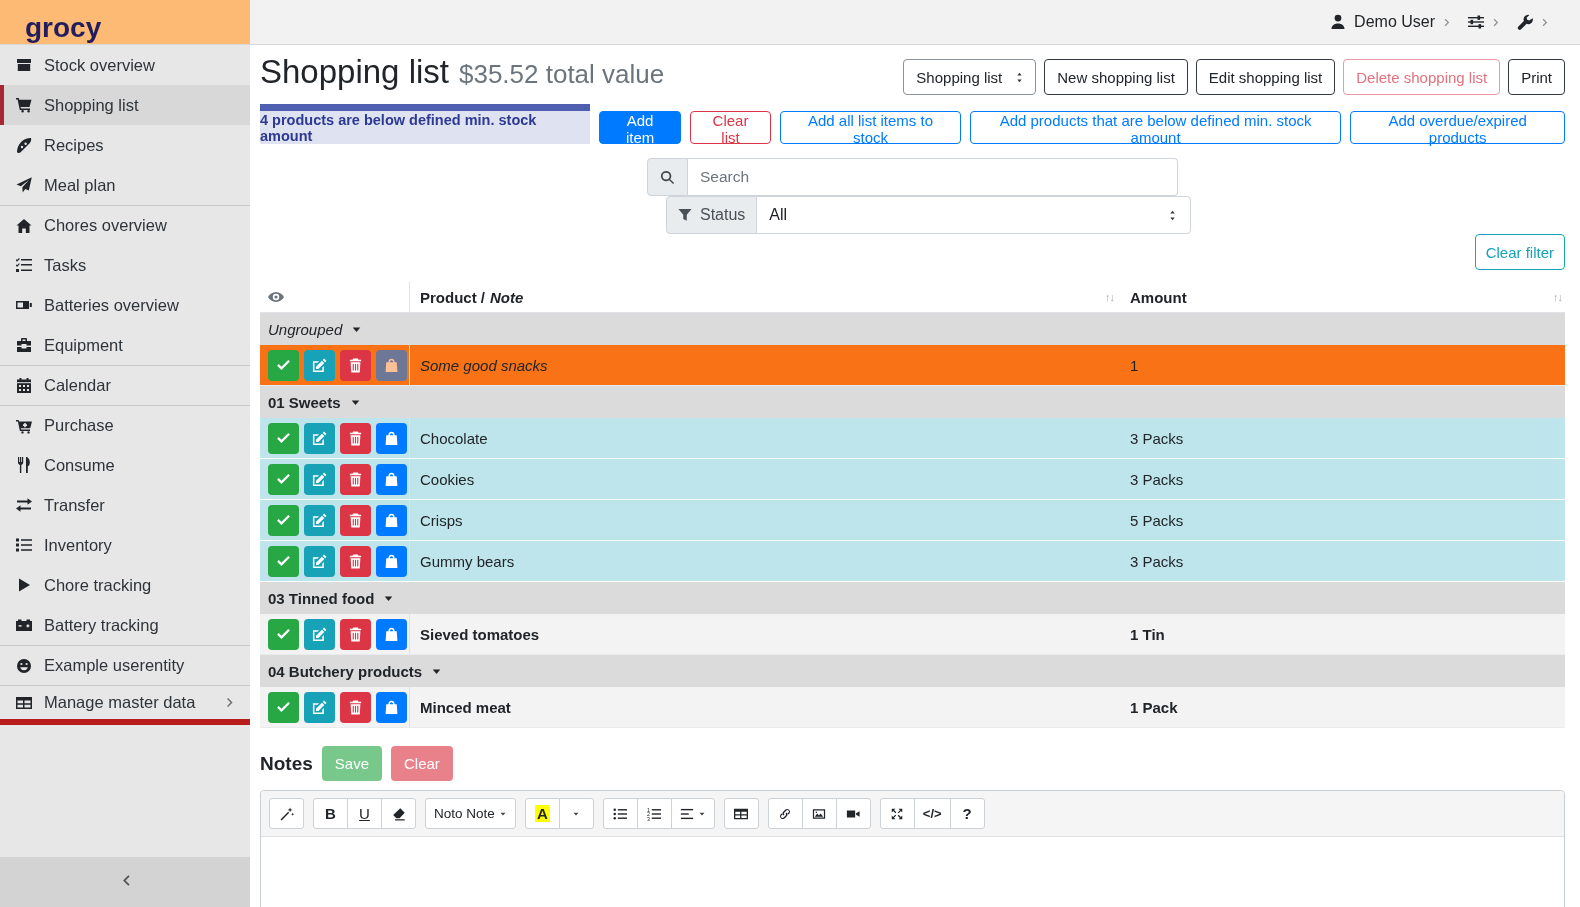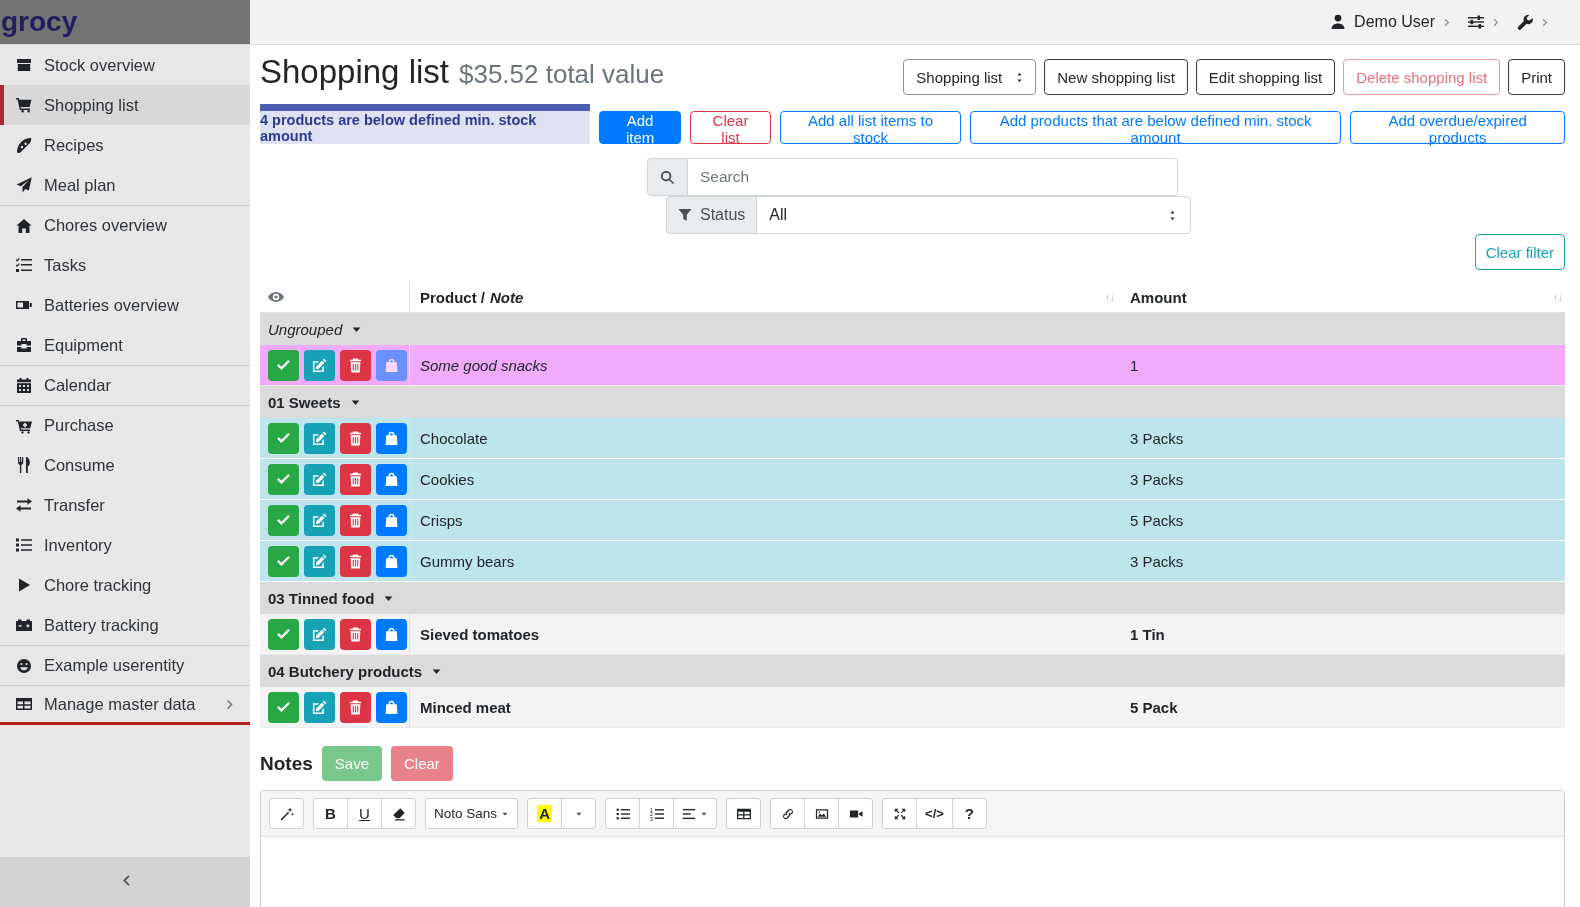--- a/index.html
+++ b/index.html
@@ -1,33 +1,33 @@
 <!DOCTYPE html>
 <html style="--accent-blue: #007bff; --success-green: #28a745; --danger-red: #dc3545; --info-teal: #17a2b8; --row-highlight: #bee5eb; --alert-bar: #4d5fae; --alert-bg: #dfe2f1; --alert-text: #2c3a92; --logo-color: #221d5d; --sidebar-active-border: #a92734; --highlight-yellow: #ffff00;"><head>
 <meta charset="utf-8">
 <style>
 * { box-sizing:border-box; margin:0; padding:0; font-family:"Liberation Sans", sans-serif; }
 html,body { width:1580px; height:907px; overflow:hidden; background:#fff; color:#212529; }
 
 
 .topbar { position:absolute; top:0; left:0; width:1580px; height:45px; background:#f2f2f2; border-bottom:1px solid #d7d7d7; display:flex; }
-.logo-area { width:250px; height:100%; background:#737373; display:flex; align-items:center; padding-left:1px; cursor:pointer; }
+.logo-area { width:250px; height:100%; background:#fdba74; display:flex; align-items:flex-end; padding-left:25px; cursor:pointer; }
 .logo-text { font-size:28px; font-weight:bold; letter-spacing:0px; color:var(--logo-color,#221d5d); }
 .topbar-right { margin-left:auto; display:flex; align-items:center; gap:16px; padding-right:30px; }
 .menu-entry { display:flex; align-items:center; gap:8px; font-size:16px; cursor:pointer; color:#212529; }
 .menu-entry .mi { display:flex; color:#212529; }
 .menu-entry .mi svg { width:16px; height:16px; }
 .menu-chevron { display:flex; color:#8a9096; }
 .menu-chevron svg { width:9px; height:9px; }
 
 
 .sidebar { position:absolute; top:45px; left:0; width:250px; height:862px; background:#e7e7e7; display:flex; flex-direction:column; }
 .nav-item { display:flex; align-items:center; gap:10px; height:40px; min-height:40px; padding:0 14px; font-size:16.5px; color:#2f343a; cursor:pointer; }
 .nav-item.divider-top { border-top:1px solid #c9c9c9; }
-.nav-item.divider-bottom { border-bottom:3px solid #b91c1c;text-align:center; }
+.nav-item.divider-bottom { border-bottom:6px solid #b91c1c;text-align:center; }
 .nav-item.active { background:#d8d8d8; border-left:4px solid var(--sidebar-active-border,#a92734); padding-left:10px; }
 .nav-icon { width:20px; display:flex; justify-content:center; color:#212529; }
 .nav-icon svg { width:16px; height:16px; }
 .nav-chevron { margin-left:auto; display:flex; color:#6b7075; }
 .nav-chevron svg { width:11px; height:11px; }
 .sidebar-footer { margin-top:auto; height:50px; background:#d3d3d3; display:flex; align-items:center; justify-content:center; cursor:pointer; color:#4e5358; }
 .sidebar-footer svg { width:13px; height:13px; }
 
 
 .main { position:absolute; top:45px; left:250px; width:1330px; height:862px; background:#fff; padding:8px 15px 0 10px; overflow:hidden; }
@@ -74,21 +74,21 @@
 .sort { color:#abb1b7; font-size:11px; letter-spacing:-1px; font-weight:normal; }
 .th-product .sort { margin-left:auto; padding-right:14px; }
 .th-amount { width:437px; display:flex; align-items:center; padding-left:2px; cursor:pointer; }
 .th-amount .sort { margin-left:auto; padding-right:3px; }
 
 .t-group-row { display:flex; align-items:center; height:32px; background:#dbdbdb; padding-left:8px; font-size:15px; font-weight:bold; gap:9px; cursor:pointer; }
 .t-group-row.italic { font-style:italic; font-weight:400; }
 .t-group-caret { display:flex; color:#212529; }
 .t-group-caret svg { width:11px; height:11px; }
 
-.t-row { display:flex; align-items:center; height:41px; border-bottom:1px solid #e9ecef; background:#f0abfc; }
+.t-row { display:flex; align-items:center; height:41px; border-bottom:1px solid #e9ecef; background:#f97316; }
 .t-row.highlight { background:var(--row-highlight,#bee5eb); border-bottom:1px solid #fff; }
 .t-row.shade { background:#f3f3f3;font-weight:bold; }
 .t-cell-actions { width:150px; align-self:stretch; padding-left:8px; display:flex; gap:5px; align-items:center; border-right:1px solid #dee2e6; }
 .row-btn { width:31px; height:31px; border:none; border-radius:4px; display:flex; align-items:center; justify-content:center; color:#fff; cursor:pointer; }
 .row-btn svg { width:15px; height:15px; }
 .btn-done   { background:var(--success-green,#28a745); }
 .btn-edit   { background:var(--info-teal,#17a2b8); }
 .btn-delete { background:var(--danger-red,#dc3545); }
 .btn-stock  { background:var(--accent-blue,#007bff); }
 .btn-stock.disabled { opacity:.55; }
@@ -716,21 +716,21 @@
                 </g>
               </svg>
             </button>
       <button class="row-btn btn-stock">
               <svg viewBox="0 0 16 16">
                 <path fill="currentColor" fill-rule="evenodd" d="M4.8 4.6V4a3.2 3.2 0 0 1 6.4 0v.6h2.4l.7 10.4H1.7l.7-10.4zm1.5-.6v.6h3.4V4a1.7 1.7 0 0 0-3.4 0z"></path>
               </svg>
             </button>
     </div>
     <div class="t-cell-product">Minced meat</div>
-    <div class="t-cell-amount">5 Pack</div>
+    <div class="t-cell-amount">1 Pack</div>
   </div>
 </div>
   </div>
 
   <div class="notes-row">
     <span class="notes-title">Notes</span>
     <button class="btn-save">Save</button>
     <button class="btn-clear">Clear</button>
   </div>
 
@@ -751,21 +751,21 @@
             <span class="tb-u">U</span>
           </button>
           <button class="ed-btn">
             <svg viewBox="0 0 16 16">
               <path fill="currentColor" d="M9.5 1.5l5 5-5.8 6.3H5L1.3 9zM3.5 14h11v1.5h-11z"></path>
             </svg>
           </button>
         </div>
         <div class="ed-group">
           <button class="ed-btn">
-            <span class="tb-font">Noto Sans</span>
+            <span class="tb-font">Noto Note</span>
             <svg class="caret-s" viewBox="0 0 16 16">
               <path fill="currentColor" d="M3 5.5h10L8 11z"></path>
             </svg>
           </button>
         </div>
         <div class="ed-group">
           <button class="ed-btn">
             <span class="tb-A">A</span>
           </button>
           <button class="ed-btn">

